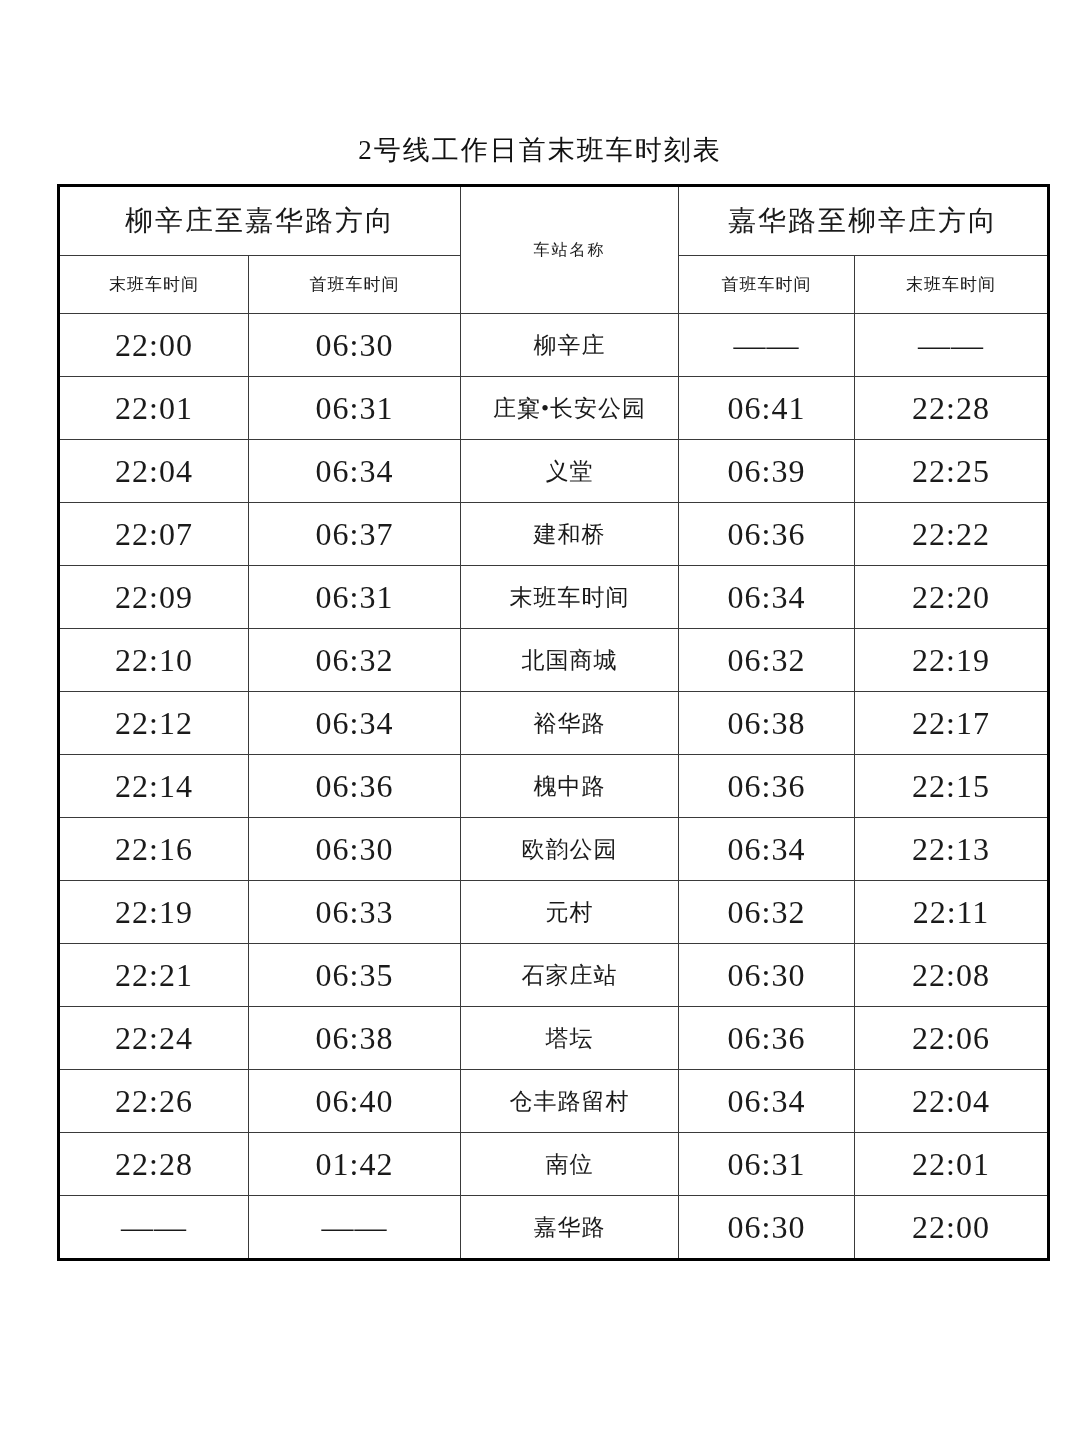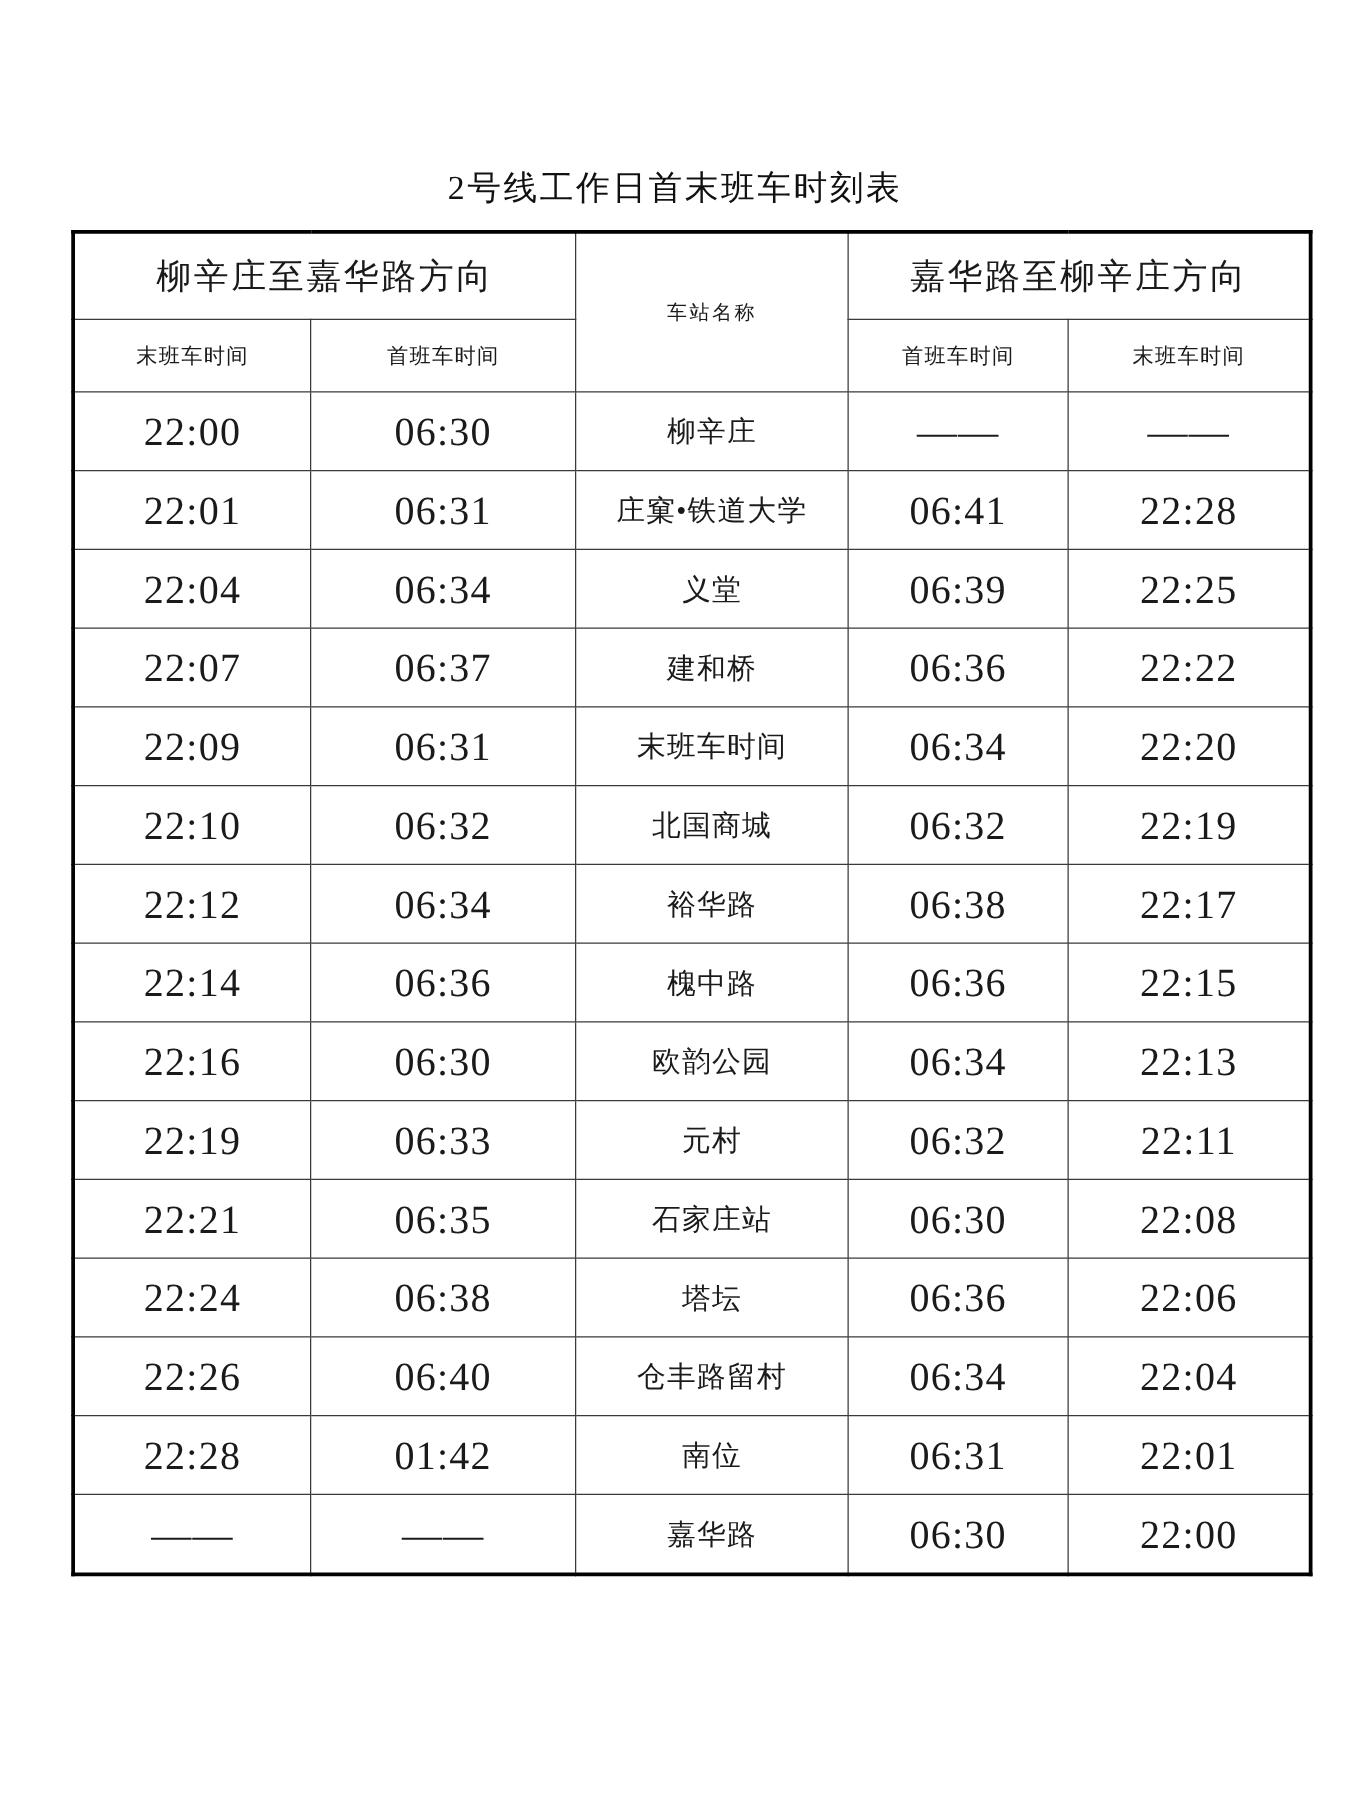--- a/index.html
+++ b/index.html
@@ -119,21 +119,21 @@
           <tr>
             <td class="data">22:00</td>
             <td class="data">06:30</td>
             <td class="station">柳辛庄</td>
             <td class="data">——</td>
             <td class="data">——</td>
           </tr>
           <tr>
             <td class="data">22:01</td>
             <td class="data">06:31</td>
-            <td class="station">庄窠•铁道大学</td>
+            <td class="station">庄窠•长安公园</td>
             <td class="data">06:41</td>
             <td class="data">22:28</td>
           </tr>
           <tr>
             <td class="data">22:04</td>
             <td class="data">06:34</td>
             <td class="station">义堂</td>
             <td class="data">06:39</td>
             <td class="data">22:25</td>
           </tr>

